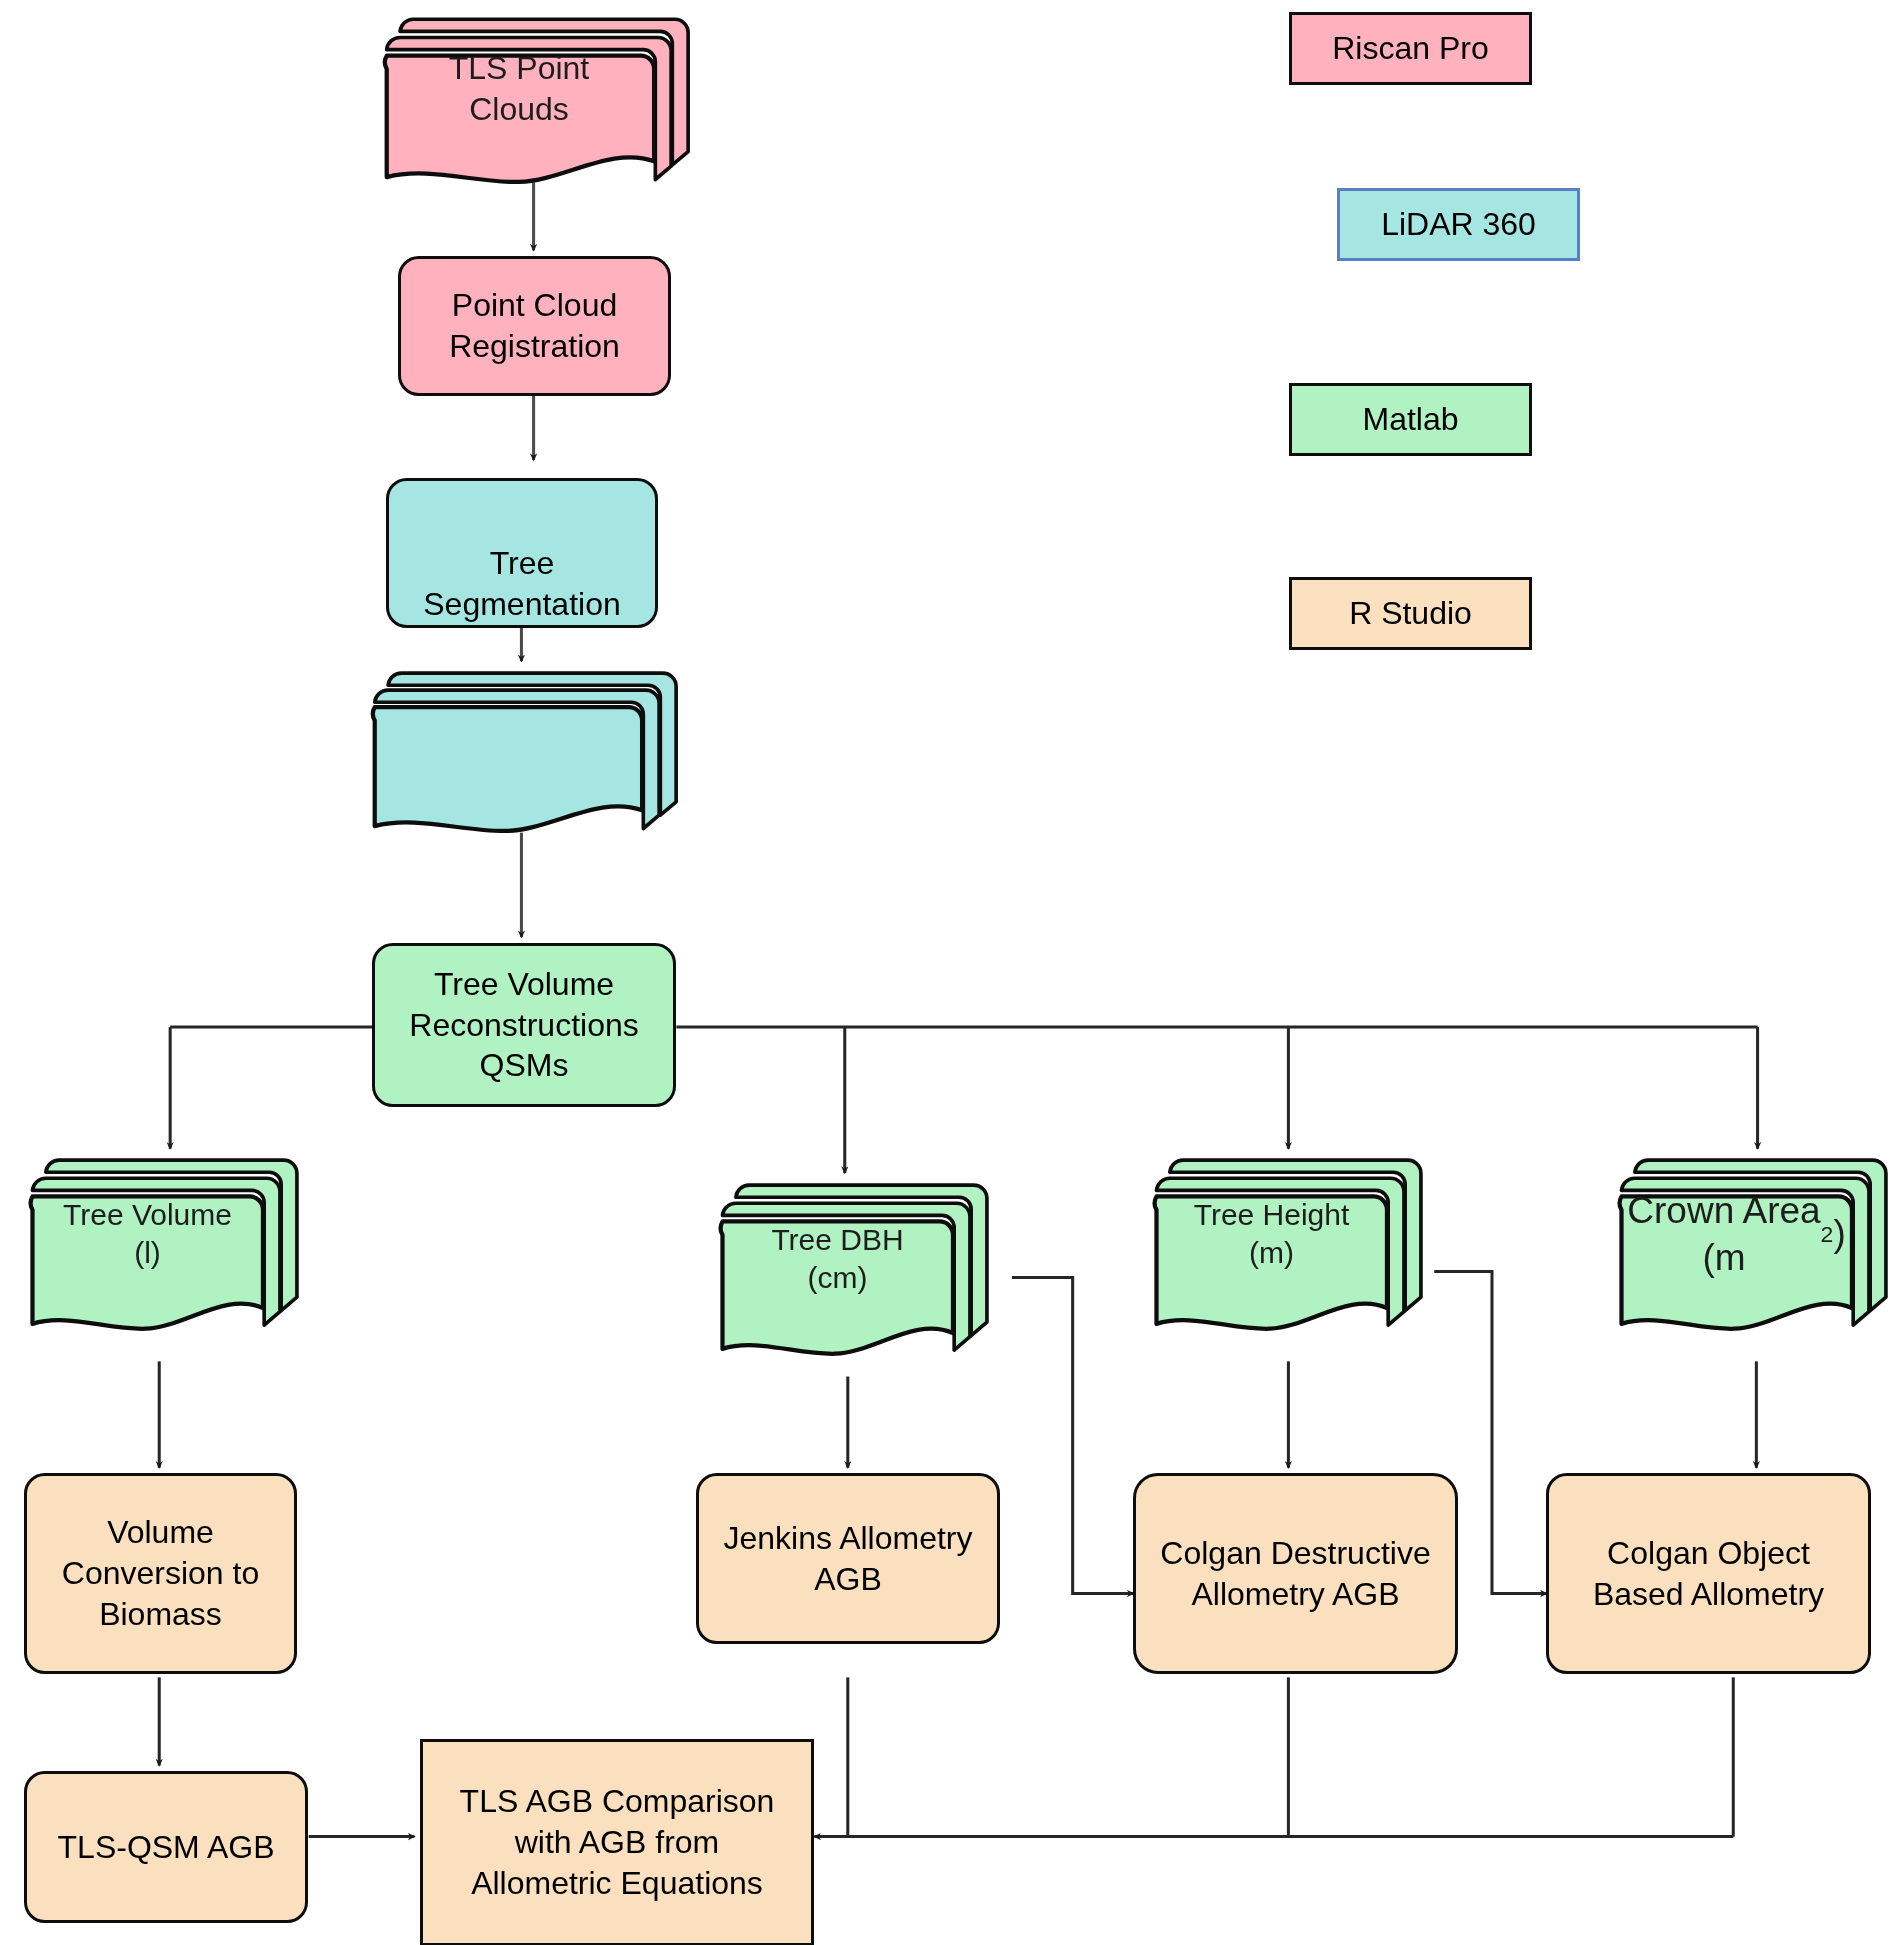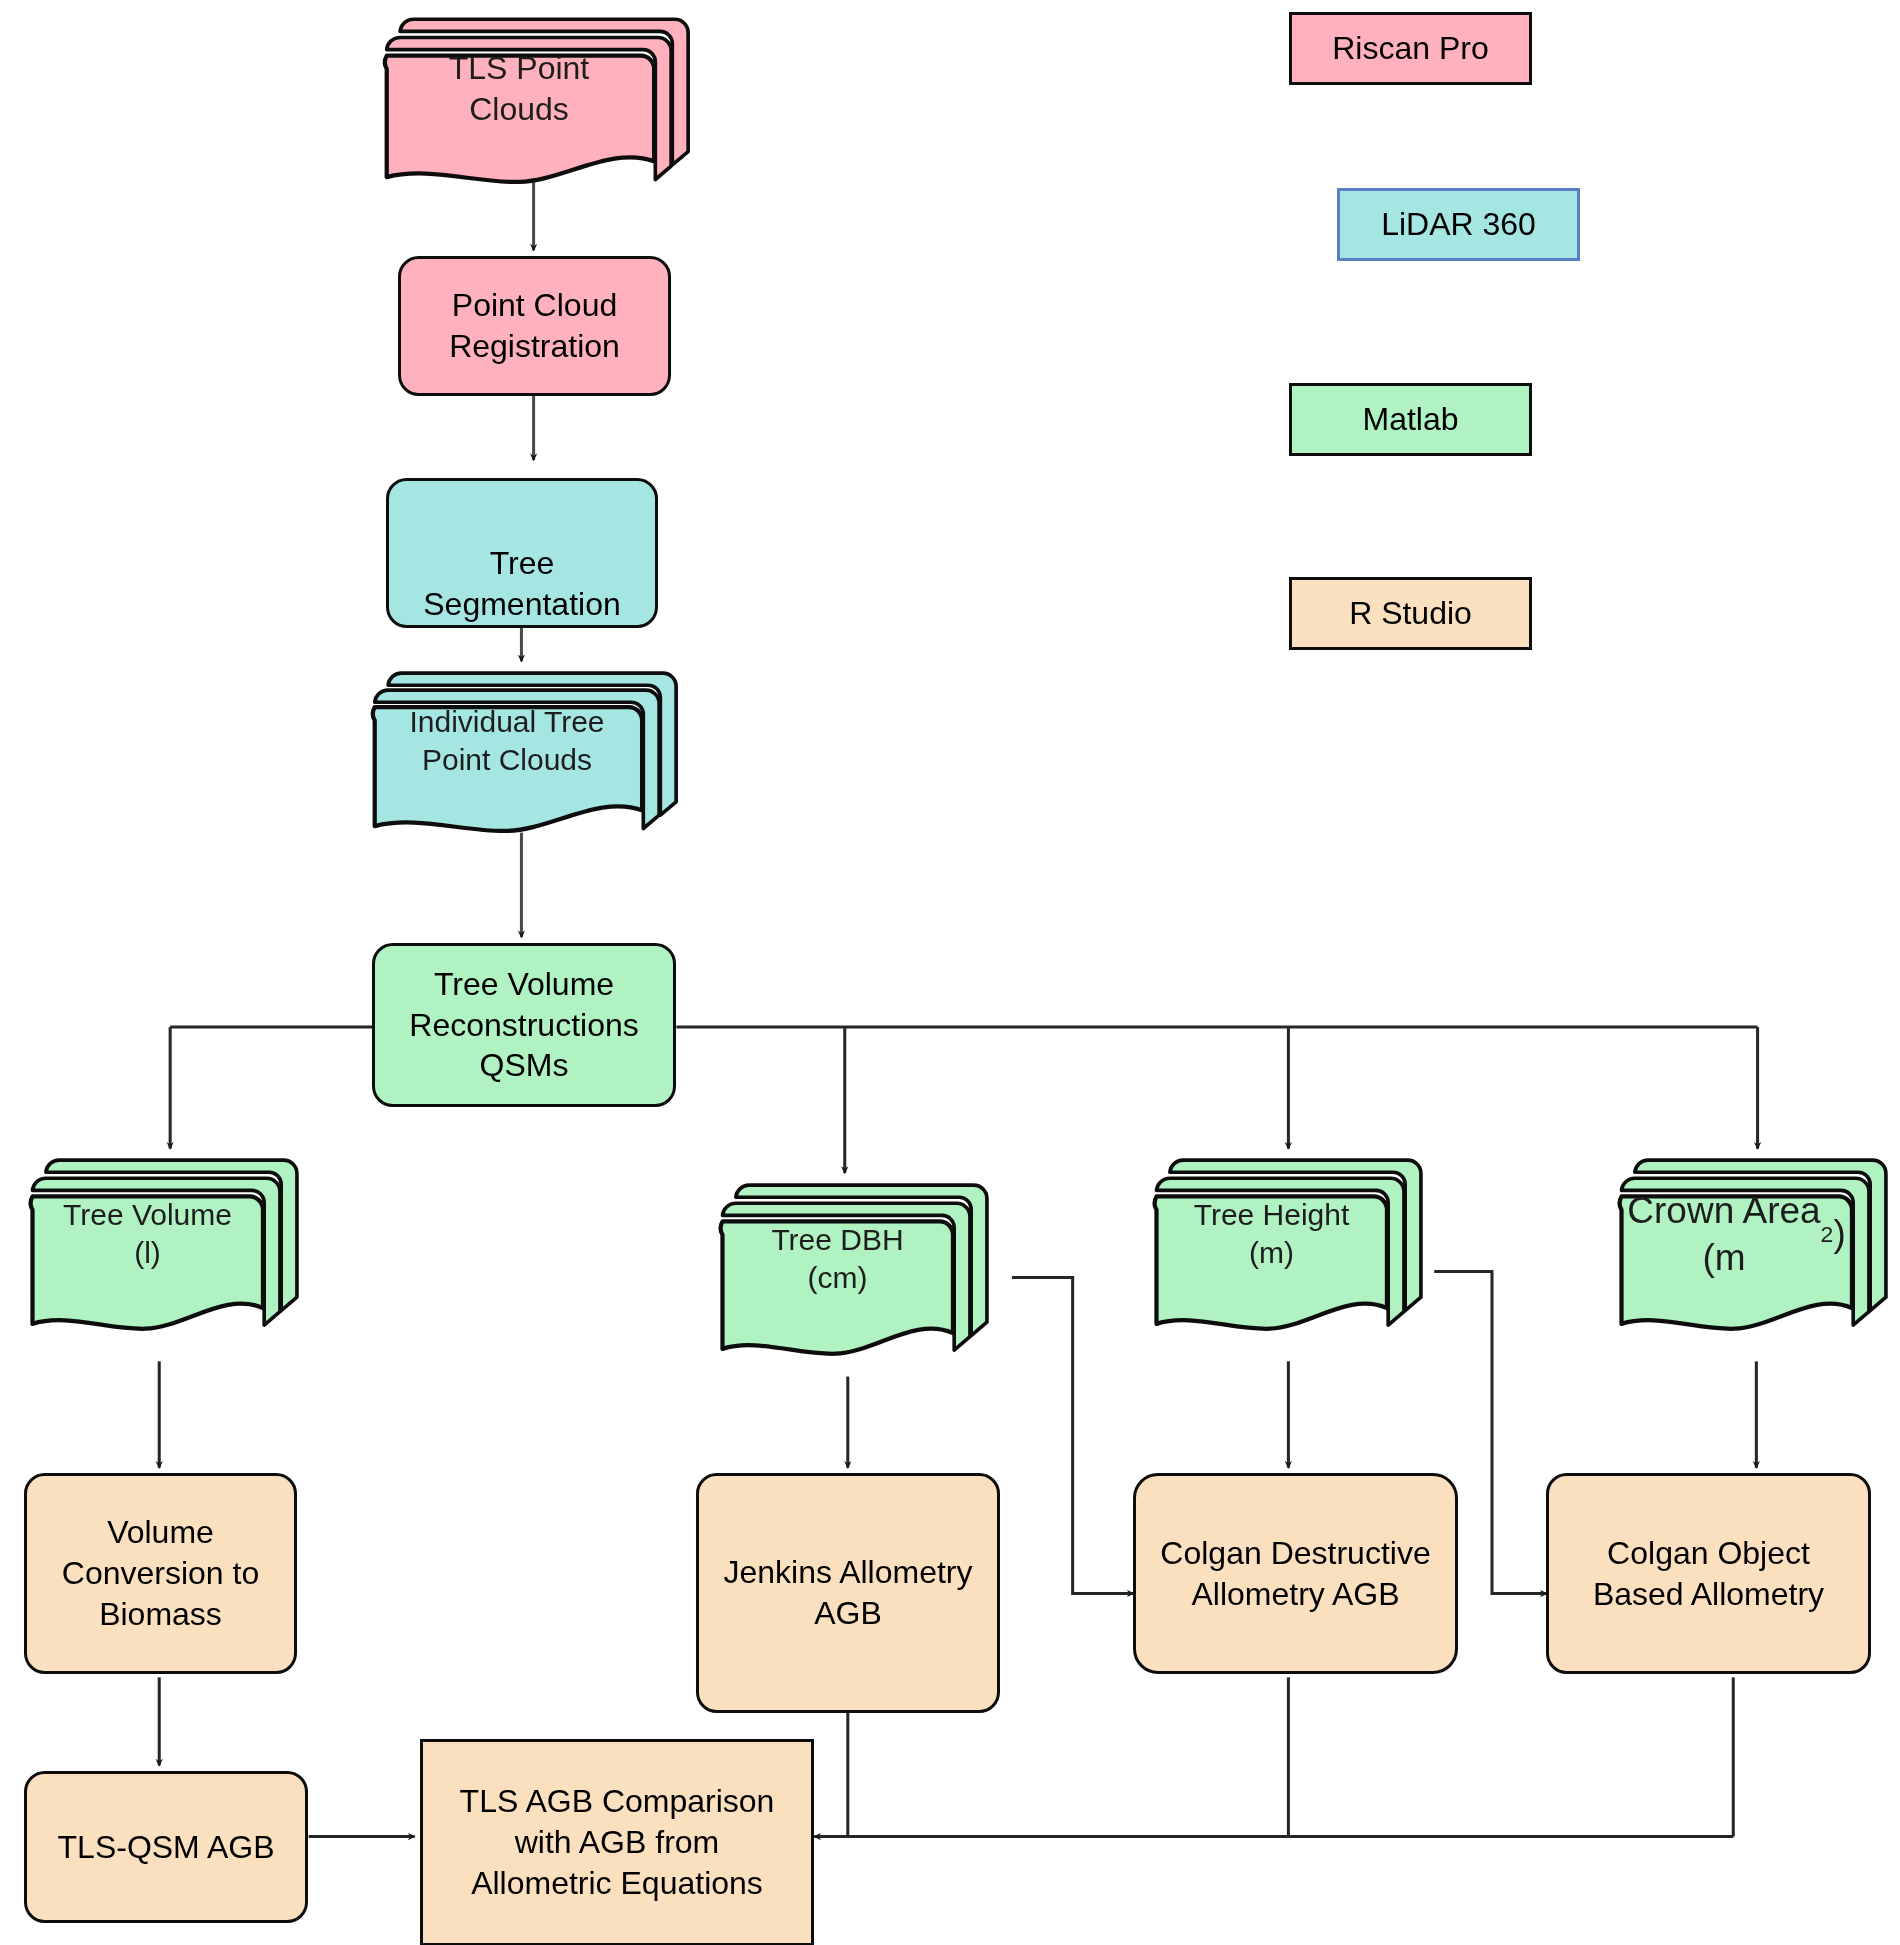--- a/index.html
+++ b/index.html
@@ -165,22 +165,20 @@
     <span class="label">Tree
 Segmentation</span>
   </div>
 
   <div class="docstack" style="left:365px; top:667px; width:316px; height:170px; font-size:30px;">
     <svg viewBox="0 0 520 280" preserveAspectRatio="none">
       <path d="M60,10 h430 a22,22 0 0 1 22,22 v190 l-26,22 v-194 a20,20 0 0 0 -20,-20 h-428 a22,22 0 0 1 22,-20 z" fill="#a5e6e3" stroke="#0d0d0d" stroke-width="6" stroke-linejoin="round"></path>
       <path d="M38,38 h424 a22,22 0 0 1 22,22 v184 l-26,22 v-188 a20,20 0 0 0 -20,-20 h-422 a22,22 0 0 1 22,-20 z" fill="#a5e6e3" stroke="#0d0d0d" stroke-width="6" stroke-linejoin="round"></path>
       <path d="M16,66 h418 a22,22 0 0 1 22,22 v148 c-70,-26 -150,32 -222,34 c-70,2 -150,-26 -218,-8 v-174 a22,22 0 0 1 0,-22 z" fill="#a5e6e3" stroke="#0d0d0d" stroke-width="7" stroke-linejoin="round"></path>
     </svg>
-    <div class="label">Individual Tree
-Point  Clouds</div>
   </div>
 
   <div class="node proc f-green" style="left:372px; top:943px; width:304px; height:164px; font-size:32px;">
     <span class="label">Tree Volume
 Reconstructions
 QSMs</span>
   </div>
 
   <div class="docstack" style="left:24px; top:1154px; width:279px; height:182px; font-size:30px;">
     <svg viewBox="0 0 460 300" preserveAspectRatio="none">
@@ -220,21 +218,21 @@
     </svg>
     <div class="label">Crown Area<br>(m<sup>2</sup>)</div>
   </div>
 
   <div class="node proc f-peach" style="left:24px; top:1473px; width:273px; height:201px; font-size:32px;">
     <span class="label">Volume
 Conversion to
 Biomass</span>
   </div>
 
-  <div class="node proc f-peach" style="left:696px; top:1473px; width:304px; height:240px; font-size:32px;">
+  <div class="node proc f-peach" style="left:696px; top:1473px; width:304px; height:171px; font-size:32px;">
     <span class="label">Jenkins Allometry
 AGB</span>
   </div>
 
   <div class="node proc f-peach" style="left:1133px; top:1473px; width:325px; height:201px; font-size:32px;border-radius:25px;">
     <span class="label">Colgan Destructive
 Allometry AGB</span>
   </div>
 
   <div class="node proc f-peach" style="left:1546px; top:1473px; width:325px; height:201px; font-size:32px;">

